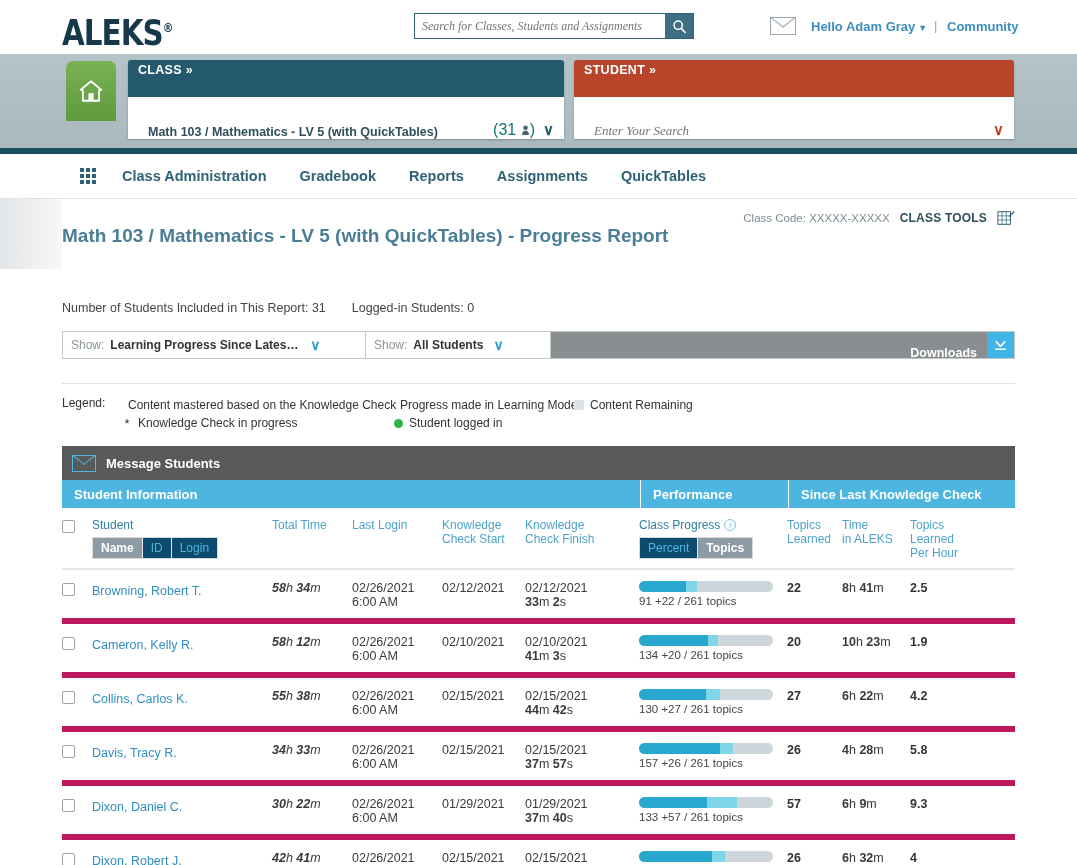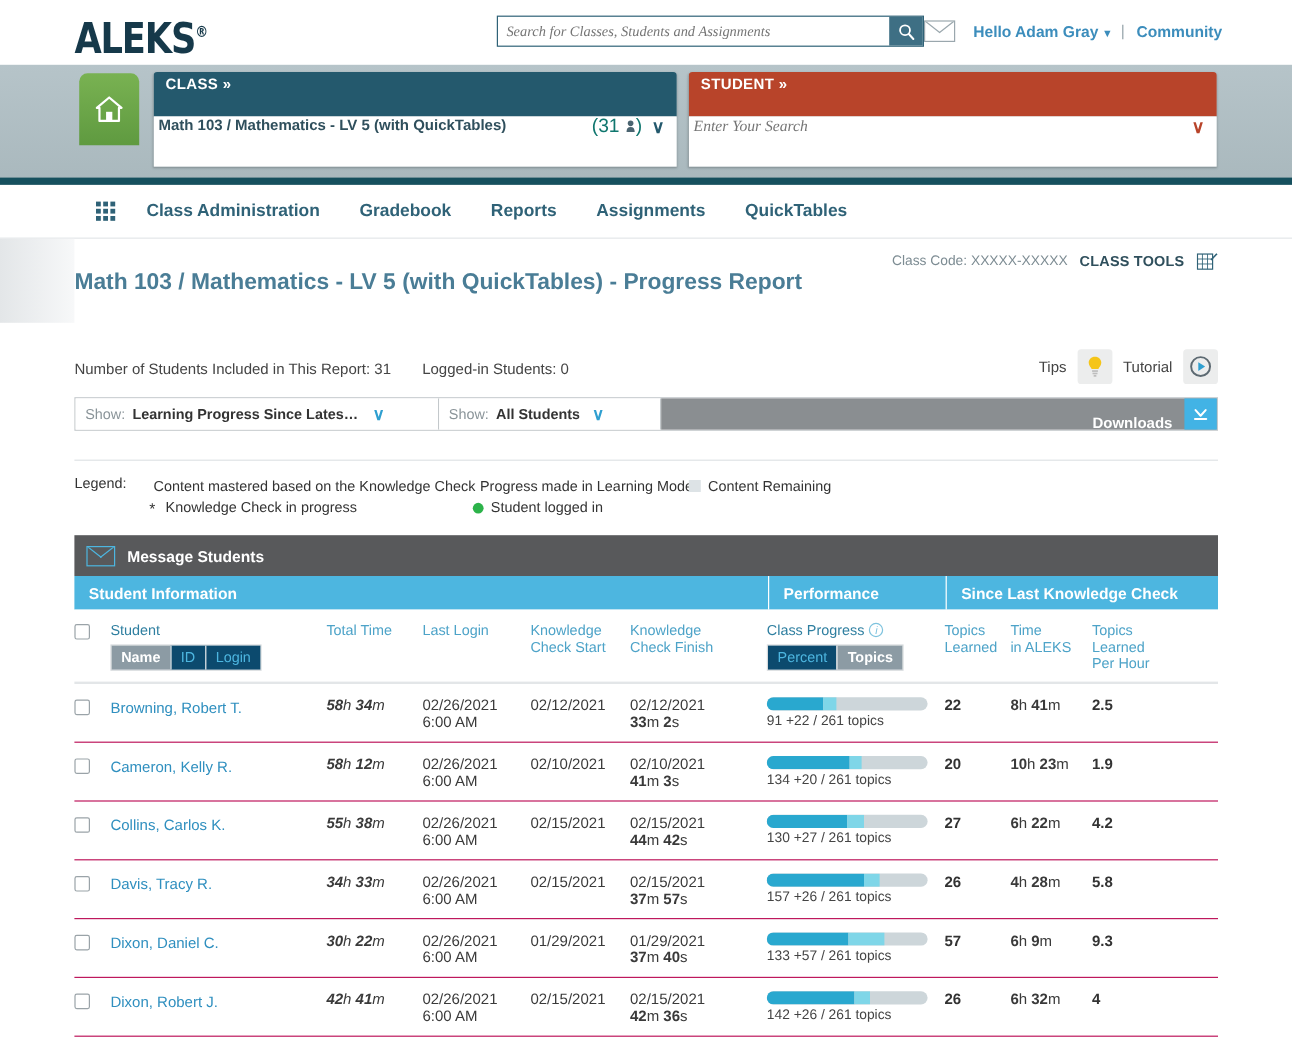--- a/index.html
+++ b/index.html
@@ -27,21 +27,21 @@
     letter-spacing: -1px;
     color: #16394a;
     transform: scaleY(1.18) scaleX(0.98);
     transform-origin: left top;
   }
   .aleks-logo sup { font-size: 11px; vertical-align: super; }
 
   .searchwrap {
     position: absolute;
     left: 414px; top: 13px;
-    width: 356px; height: 26px;
+    width: 280px; height: 26px;
     display: flex;
     border: 1px solid #2f6277;
     background: #fff;
   }
   .searchwrap input {
     flex: 1;
     border: 0; outline: 0;
     padding: 0 7px;
     font-family: "Liberation Serif", serif;
     font-style: italic;
@@ -116,22 +116,22 @@
   .panel-head {
     height: 37px;
     padding: 3px 0 0 10px;
     font-size: 12.5px; font-weight: bold; color: #fff;
     letter-spacing: .3px;
   }
   .panel-class .panel-head { background: #24596d; }
   .panel-student .panel-head { background: #b8442a; }
   .panel-body {
     height: 42px; background: #fff;
-    display: flex; align-items: flex-start;
-    padding: 0 10px 0 4px;
+    display: flex; align-items: flex-end;
+    padding: 0 10px 0 20px;
   }
   .class-name {
     font-size: 12.5px; font-weight: bold; color: #2f4f5c;
     flex: 1; white-space: nowrap;
   }
   .class-count { font-size: 16px; color: #0f766e; margin-right: 8px; white-space: nowrap; }
   .chev { font-size: 15px; font-weight: bold; cursor: pointer; }
   .chev-class { color: #24596d; }
   .chev-student { color: #b8442a; }
   .student-search {
@@ -298,21 +298,21 @@
   .c-kcs   { width: 83px;  flex: 0 0 83px; }
   .c-kcf   { width: 114px; flex: 0 0 114px; }
   .c-prog  { width: 148px; flex: 0 0 148px; }
   .c-tl    { width: 55px;  flex: 0 0 55px; }
   .c-ta    { width: 68px;  flex: 0 0 68px; }
   .c-tlph  { width: 75px;  flex: 0 0 75px; }
 
   .row {
     display: flex; align-items: flex-start;
     padding-top: 11px; padding-bottom: 9px;
-    border-bottom: 1px solid #be185d;
+    border-bottom: 6px solid #be185d;
     min-height: 43px;
   }
   .sname { font-size: 12.5px; color: #2f8fbf; cursor: pointer; }
   .cell { font-size: 12.5px; color: #3a3a3a; line-height: 14px; }
   .cell .b { font-weight: bold; }
   .cell .i { font-style: italic; }
   .cell.num { font-weight: bold; color: #333; }
 
   .bar {
     width: 134px; height: 11px; border-radius: 6px;
@@ -414,38 +414,20 @@
       <path d="M13 8 L18.5 2.2 L19.6 3.3 L14 9 Z" fill="#2f6277"></path>
     </svg>
   </div>
 
   <div class="page-title">Math 103 / Mathematics - LV 5 (with QuickTables) - Progress Report</div>
 
   <div class="report-info">
     <div class="ri-text">Number of Students Included in This Report: 31</div>
     <div class="ri-text">Logged-in Students: 0</div>
 
-    <div class="tips-group">
-      <span>Tips</span>
-      <div class="tips-bulb">
-        <svg width="15" height="19" viewBox="0 0 16 20">
-          <path d="M8 1.2 C4.6 1.2 2.4 3.6 2.4 6.6 C2.4 9 4.2 10.4 5 12.2 L11 12.2 C11.8 10.4 13.6 9 13.6 6.6 C13.6 3.6 11.4 1.2 8 1.2 Z" fill="#f5c518"></path>
-          <rect x="5.4" y="13.2" width="5.2" height="1.5" fill="#bdbdbd"></rect>
-          <rect x="5.8" y="15.4" width="4.4" height="1.4" fill="#bdbdbd"></rect>
-          <rect x="6.8" y="17.4" width="2.4" height="1.6" fill="#bdbdbd"></rect>
-        </svg>
-      </div>
-      <span>Tutorial</span>
-      <div class="tut-play">
-        <svg width="19" height="19" viewBox="0 0 20 20">
-          <circle cx="10" cy="10" r="8.3" fill="none" stroke="#5d6a72" stroke-width="1.7"></circle>
-          <path d="M8 6.2 L14 10 L8 13.8 Z" fill="#2f9fd0"></path>
-        </svg>
-      </div>
-    </div>
   </div>
 
   <div class="filterbar">
     <div class="sel sel1">
       <span class="lbl">Show:</span>
       <span class="val">Learning Progress Since Latest Knowle...</span>
       <span class="dn">∨</span>
     </div>
     <div class="sel sel2">
       <span class="lbl">Show:</span>

